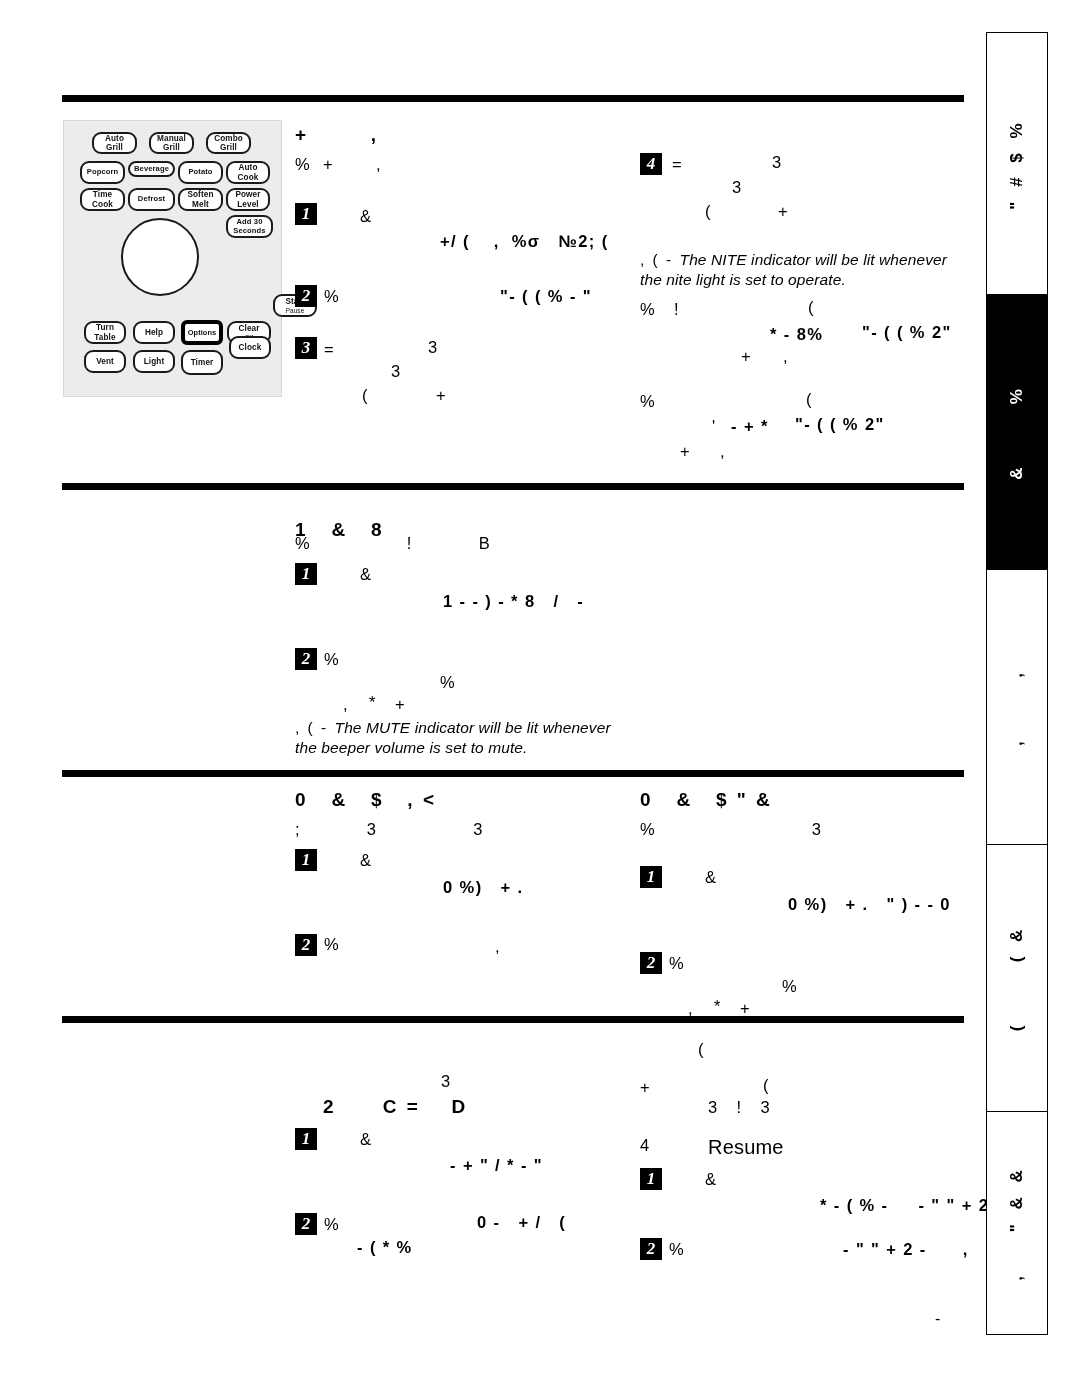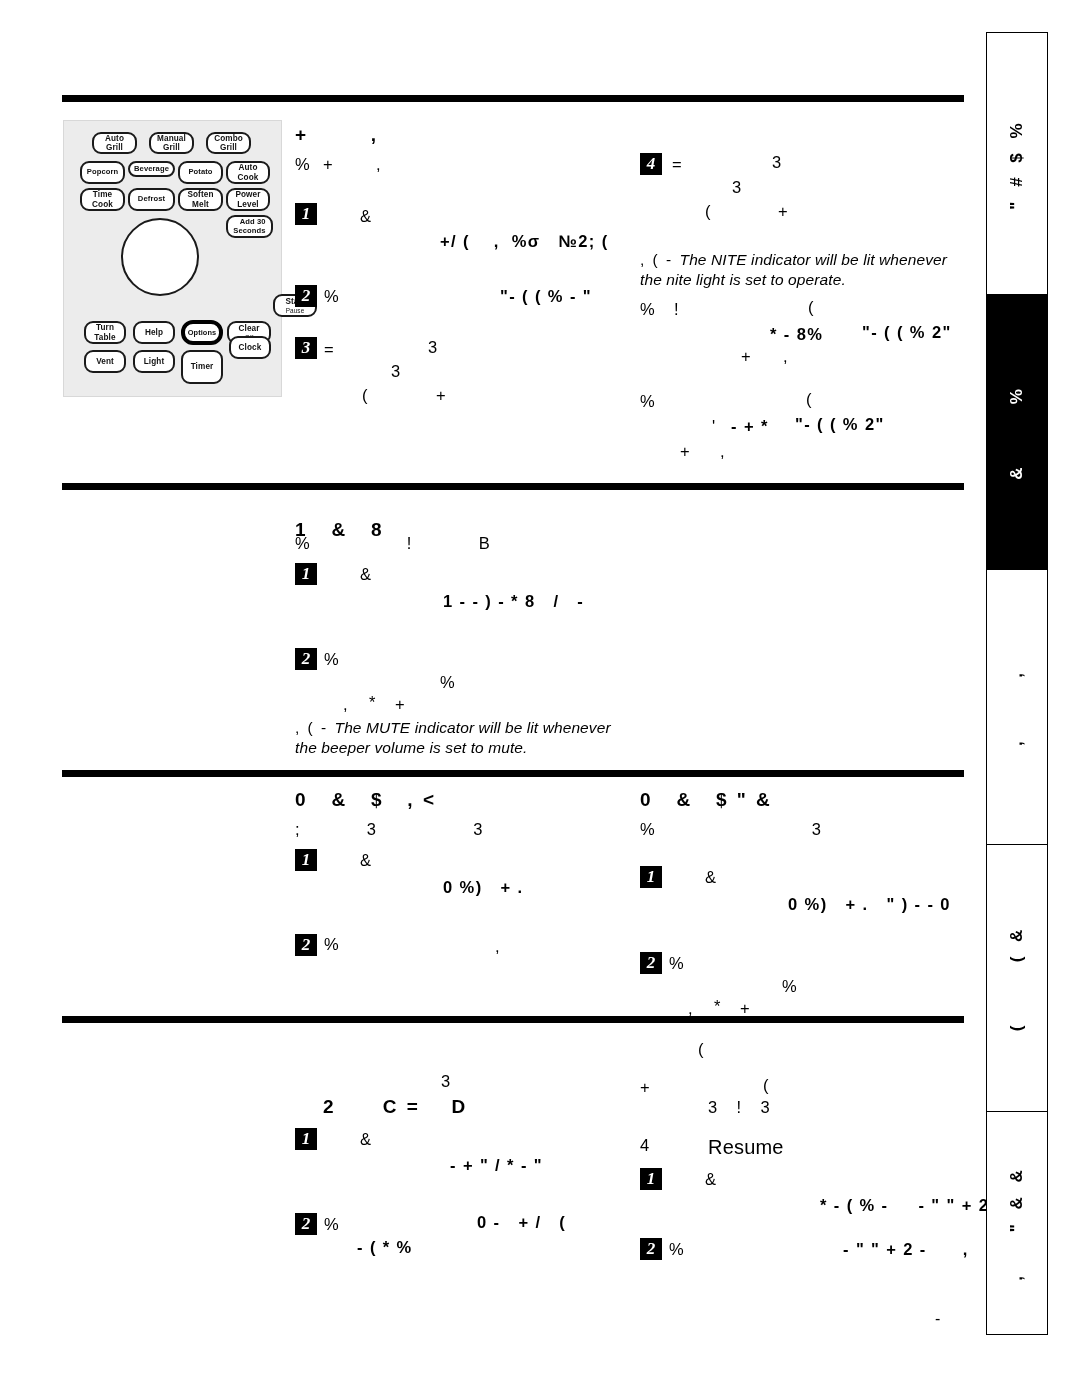--- a/index.html
+++ b/index.html
@@ -55,24 +55,24 @@
     align-items: center;
     justify-content: center;
     font-family: "Liberation Sans", sans-serif;
     font-size: 8.2px;
     line-height: 9.4px;
     font-weight: 600;
     color: #111;
     text-align: center;
     letter-spacing: 0.1px;
   }
-  .key.small { font-size: 7.6px; line-height: 8.6px; text-align: right; }
+  .key.small { font-size: 7.6px; line-height: 8.6px; }
   .key.pressed {
     border: 4px solid #000000;
-    border-radius: 12px;
+    border-radius: 6px;
     font-size: 7.4px;
   }
   .key .sub {
     font-size: 6.4px;
     font-weight: 400;
     line-height: 7px;
   }
   #dial {
     position: absolute;
     left: 57px;
@@ -260,21 +260,21 @@
     <div class="key pressed" style="left:117px; top:199px; width:42px; height:25px;">
         <span style="white-space:pre-line">Options</span>
       </div>
 
     <div class="key" style="left:20px;  top:229px; width:42px; height:23px;">
         <span style="white-space:pre-line">Vent</span>
       </div>
     <div class="key" style="left:69px;  top:229px; width:42px; height:23px;">
         <span style="white-space:pre-line">Light</span>
       </div>
-    <div class="key" style="left:117px; top:229px; width:42px; height:34px;">
+    <div class="key" style="left:117px; top:229px; width:42px; height:25px;">
         <span style="white-space:pre-line">Timer</span>
       </div>
     <div class="key" style="left:165px; top:215px; width:42px; height:23px;">
         <span style="white-space:pre-line">Clock</span>
       </div>
   </div>
 
   <div class="col" id="s1-left" style="left:295px; top:124px; width:330px; height:300px;">
       <div class="gl head" style="left: 0px; top: 0px;">+        ,</div>
       <div class="gl body" style="left: 0px; top: 31px;">%  +       ,</div>

